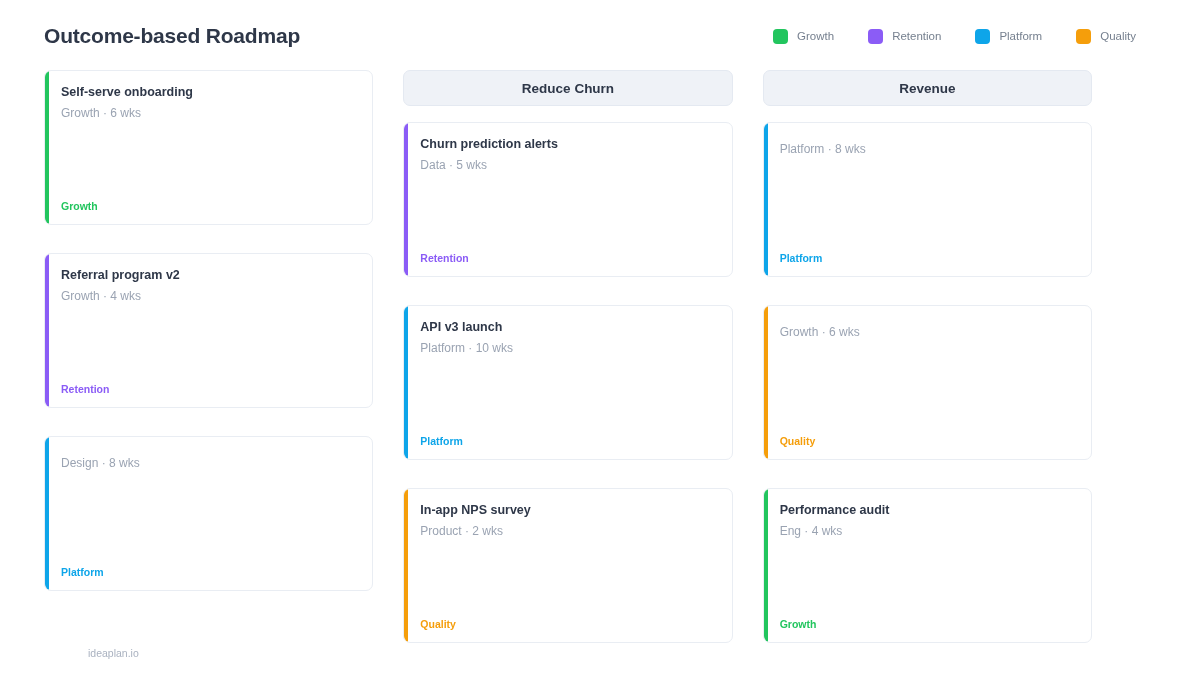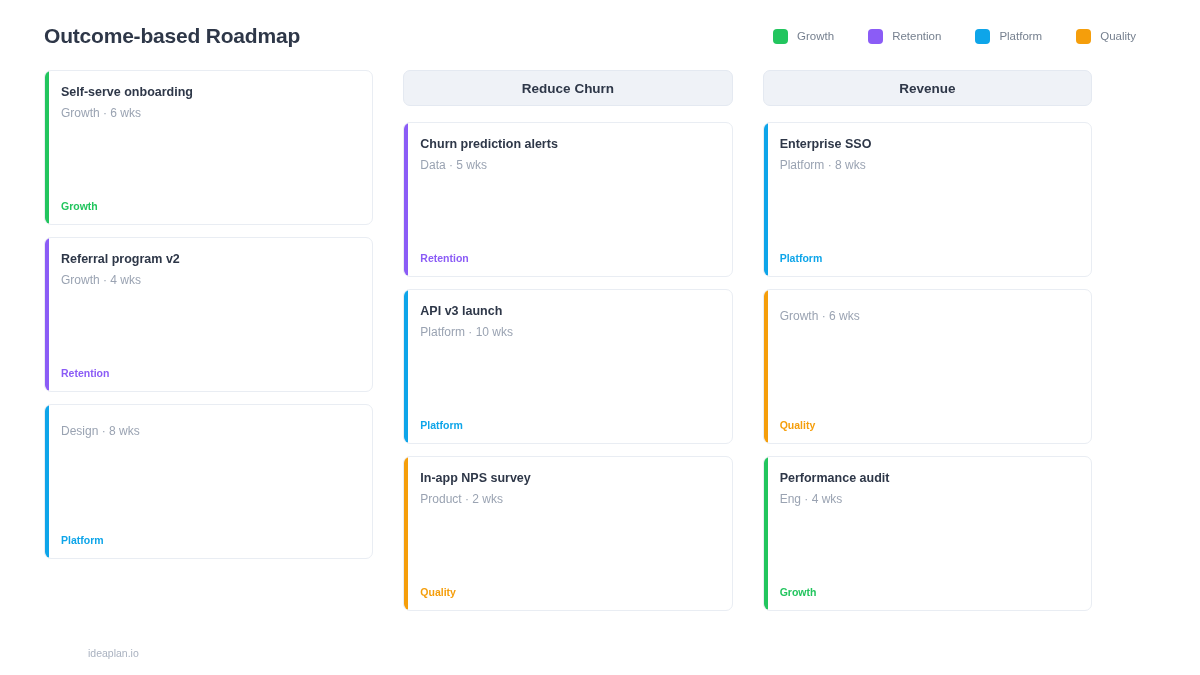--- a/index.html
+++ b/index.html
@@ -88,21 +88,21 @@
     border: 1px solid #e4e9f1;
     display: flex;
     align-items: center;
     justify-content: center;
     font-size: 13.5px;
     font-weight: bold;
     color: #2e3748;
     margin-bottom: 16px;
   }
 
-  .cards { display: flex; flex-direction: column; gap: 12px; }
+  .cards { display: flex; flex-direction: column; gap: 28px; }
 
   .card {
     position: relative;
     height: 155px;
     background: #ffffff;
     border: 1px solid #e9edf3;
     border-radius: 7px;
     padding: 13px 14px 12px 16px;
     display: flex;
     flex-direction: column;
@@ -218,21 +218,20 @@
             <div class="card-meta">Product · 2 wks</div>
             <div class="card-tag" style="color: rgb(245, 158, 11);">Quality</div>
           </div>
         </div>
       </div>
       <div class="column">
         <div class="column-header">Revenue</div>
         <div class="cards">
           <div class="card">
             <div class="card-accent" style="background: rgb(14, 165, 233);"></div>
-            <div class="card-title">Enterprise SSO</div>
             <div class="card-meta">Platform · 8 wks</div>
             <div class="card-tag" style="color: rgb(14, 165, 233);">Platform</div>
           </div>
           <div class="card">
             <div class="card-accent" style="background: rgb(245, 158, 11);"></div>
             <div class="card-meta">Growth · 6 wks</div>
             <div class="card-tag" style="color: rgb(245, 158, 11);">Quality</div>
           </div>
           <div class="card">
             <div class="card-accent" style="background: rgb(34, 197, 94);"></div>

